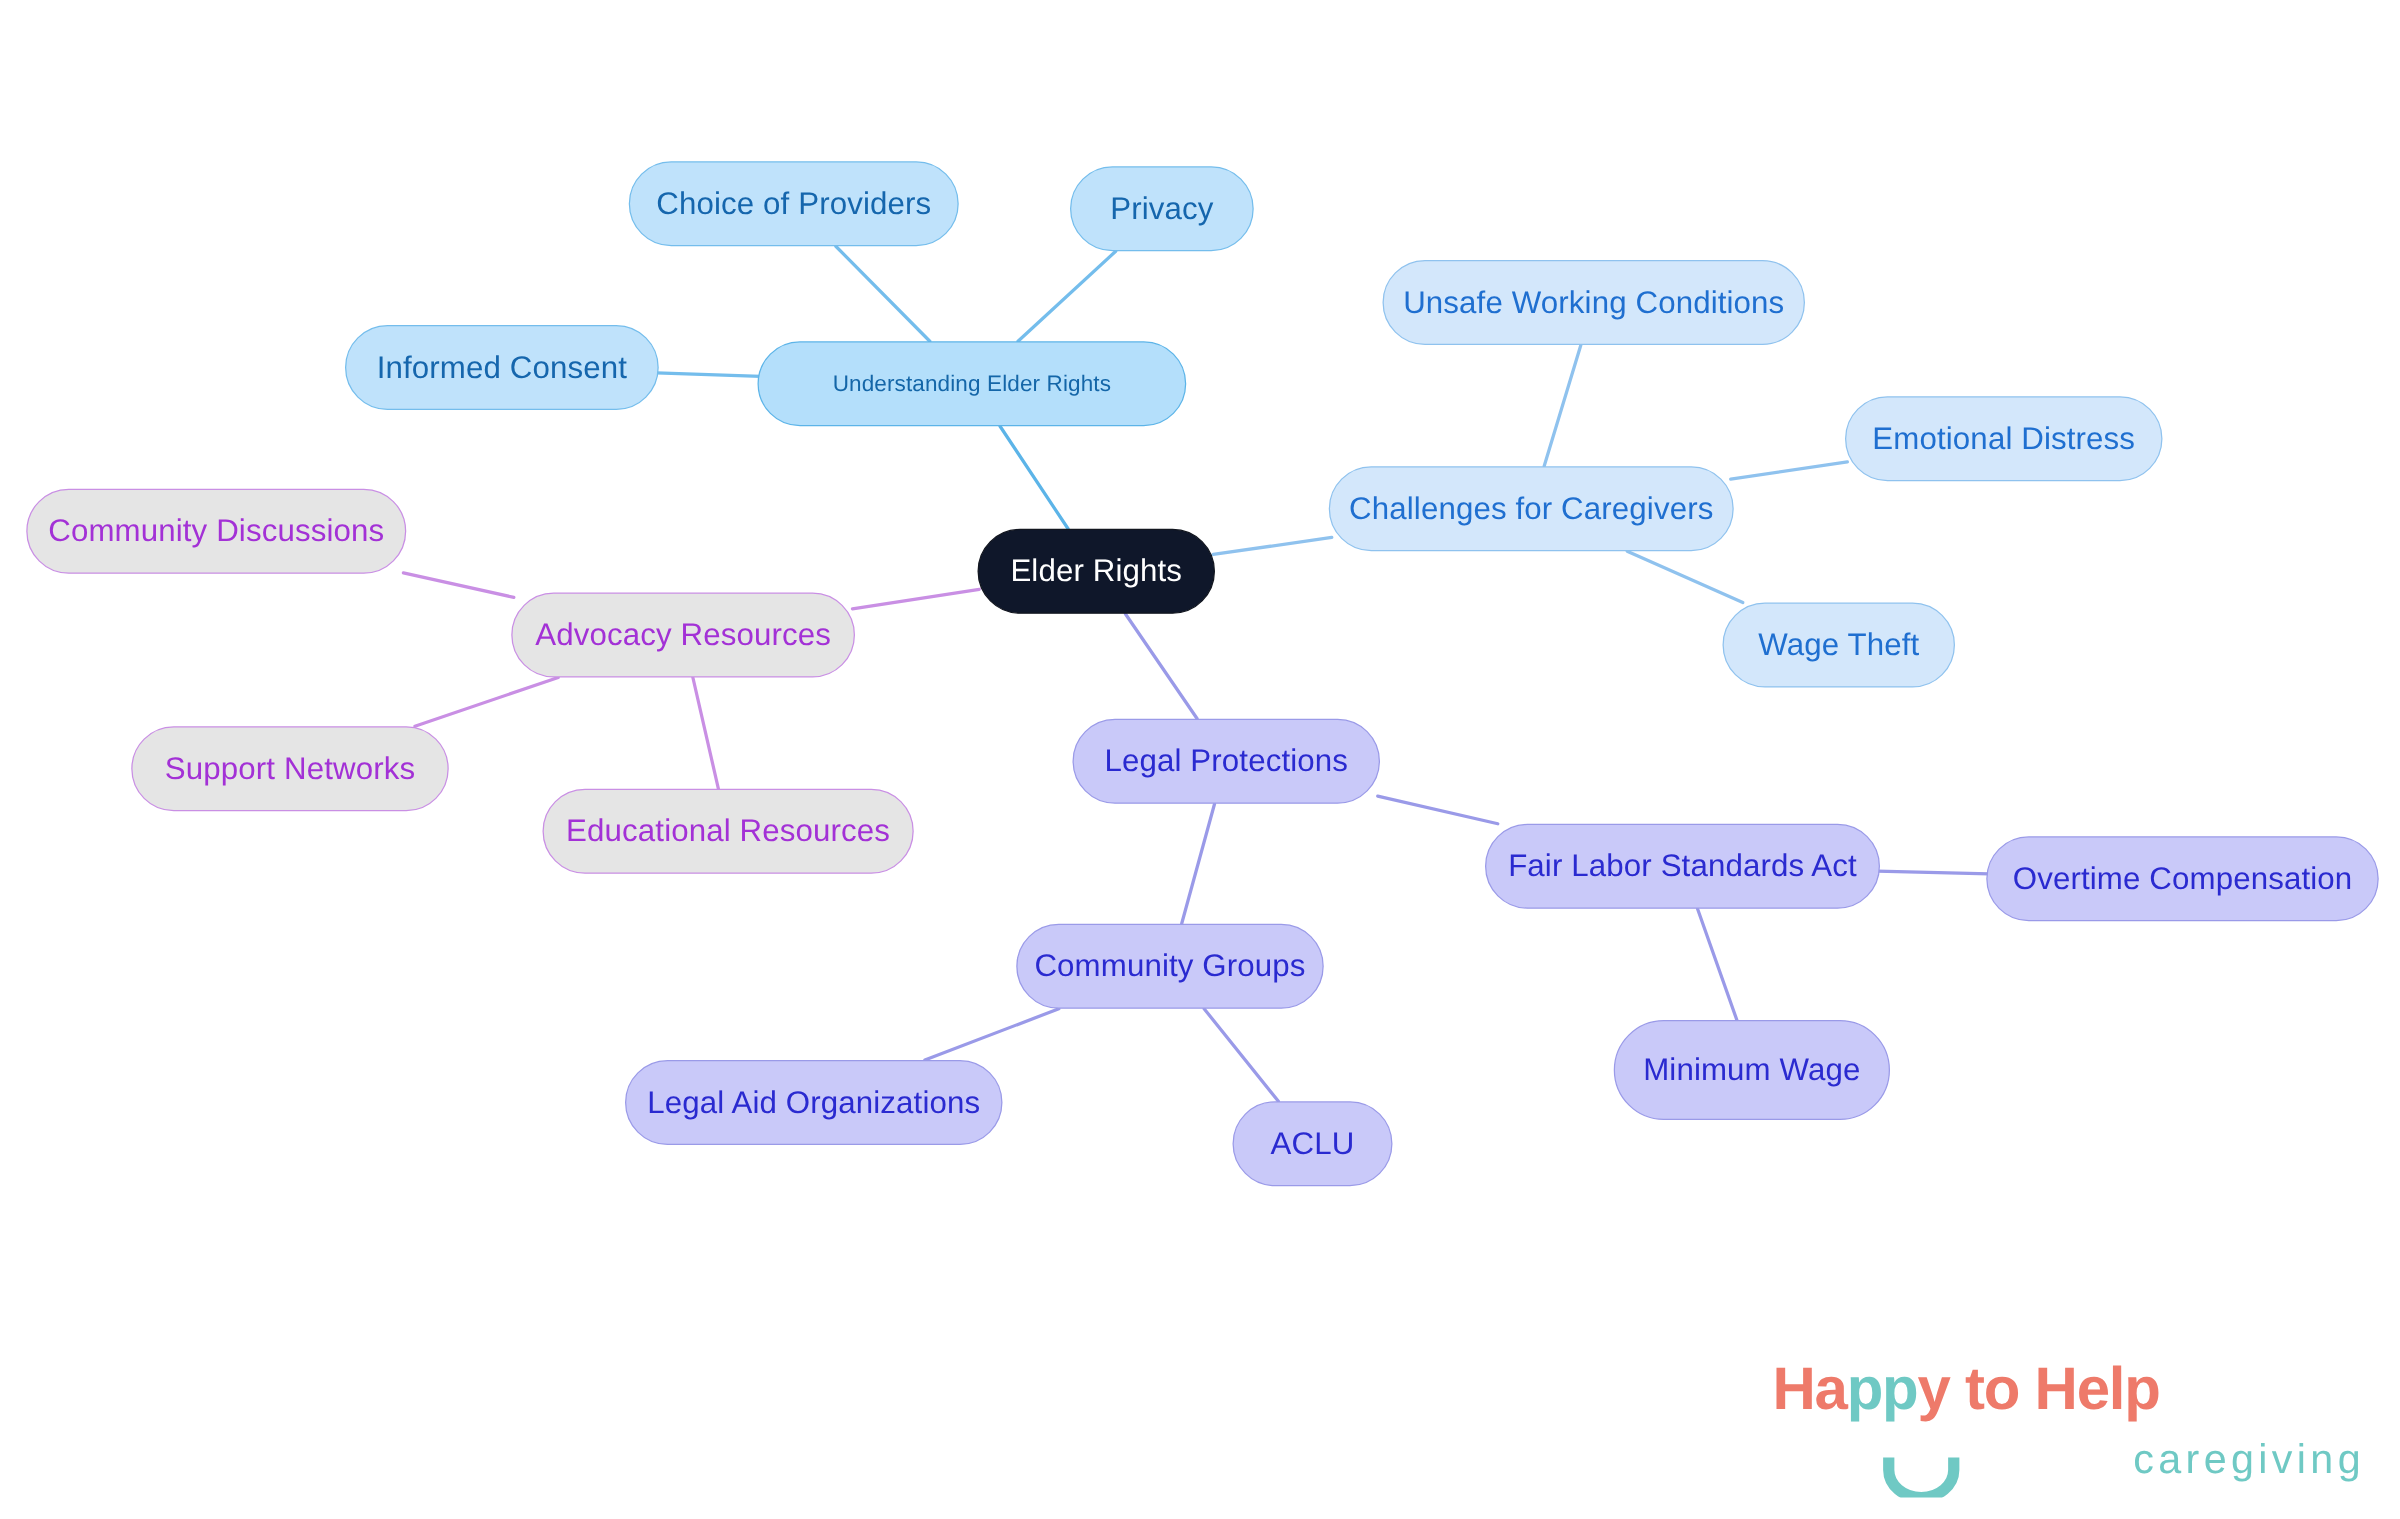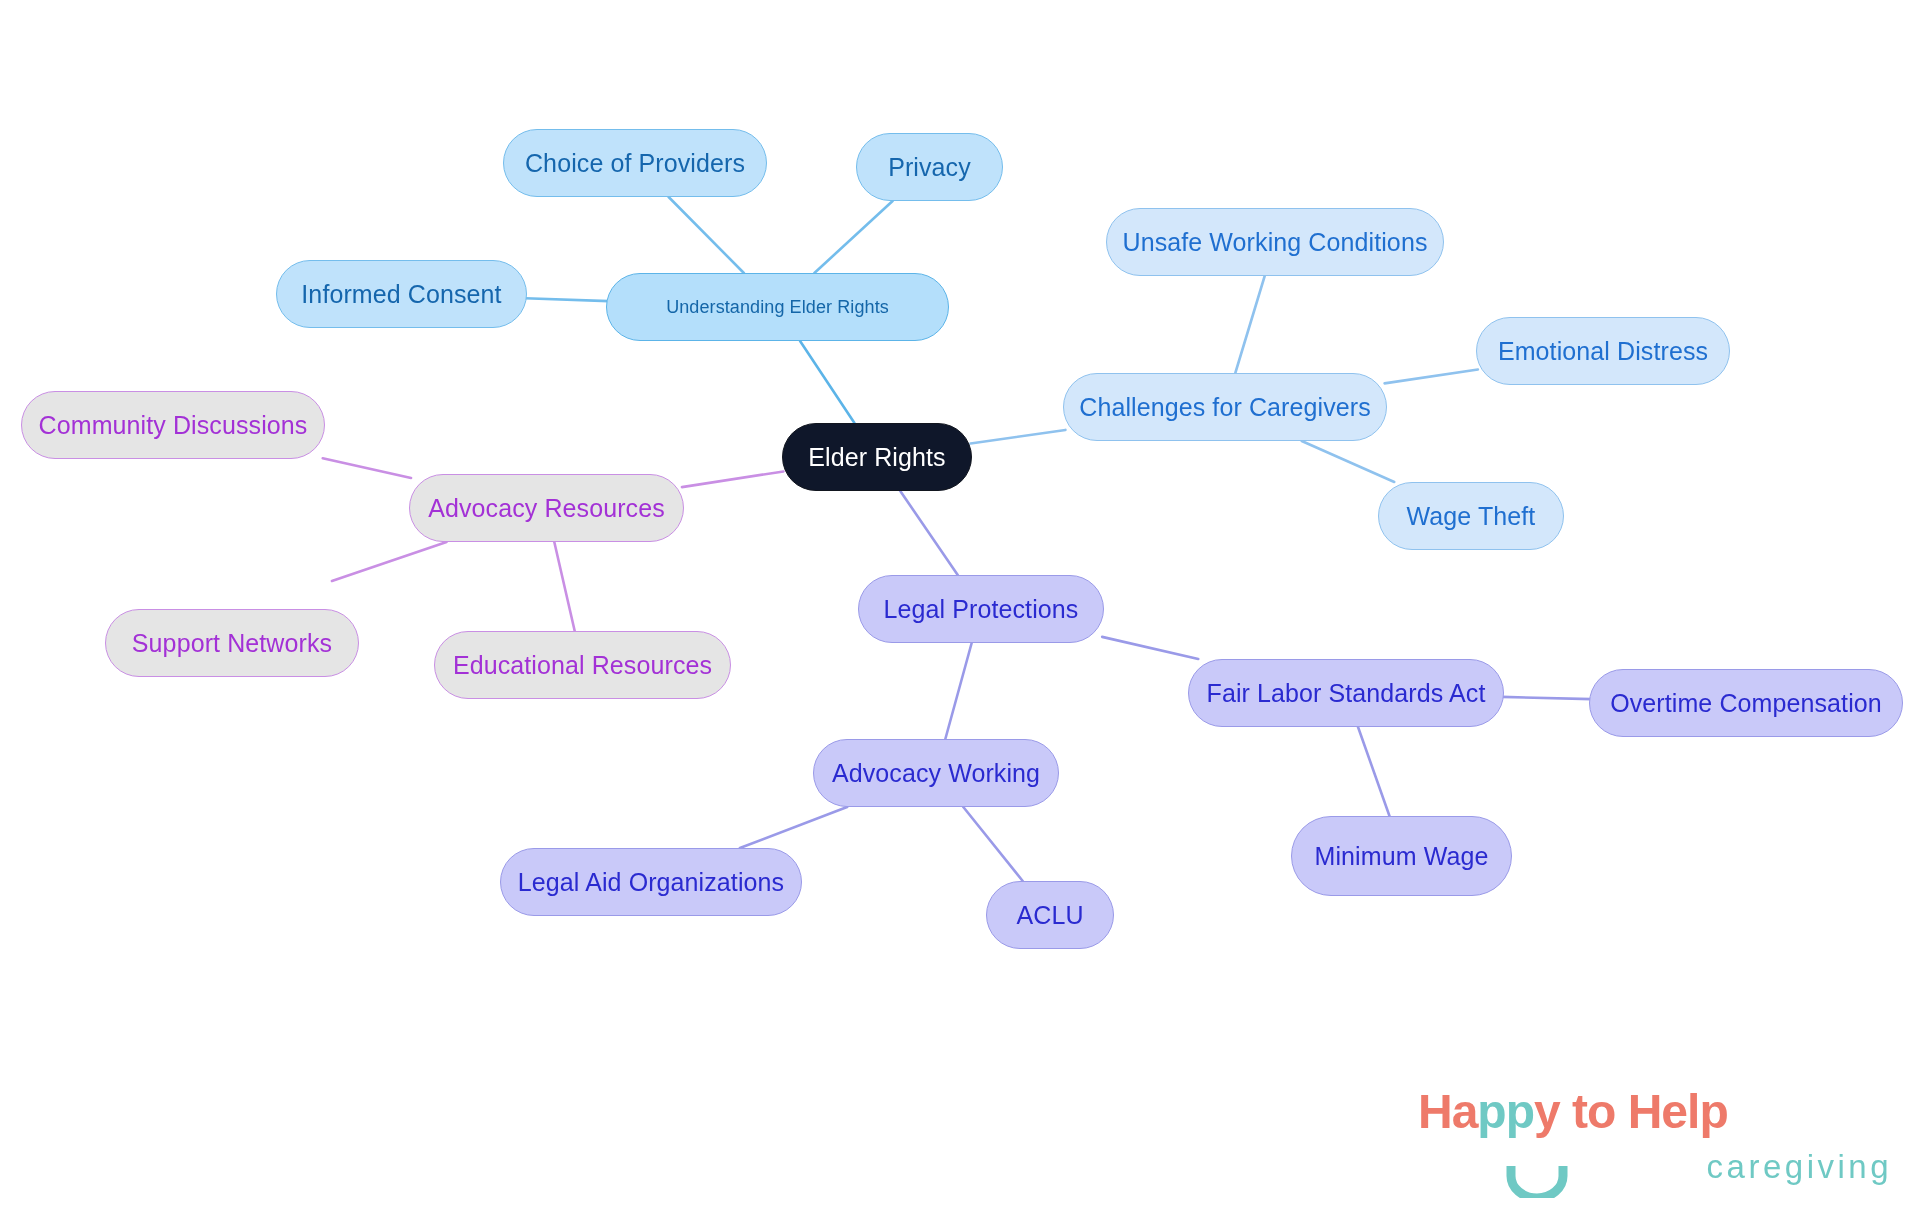--- a/index.html
+++ b/index.html
@@ -167,35 +167,35 @@
       <div class="node node-purple" style="left: 1188px; top: 659px; width: 316px; height: 68px;">
         <span>Fair Labor Standards Act</span>
       </div>
       <div class="node node-purple" style="left: 1589px; top: 669px; width: 314px; height: 68px;">
         <span>Overtime Compensation</span>
       </div>
       <div class="node node-purple" style="left: 1291px; top: 816px; width: 221px; height: 80px;">
         <span>Minimum Wage</span>
       </div>
       <div class="node node-purple" style="left: 813px; top: 739px; width: 246px; height: 68px;">
-        <span>Advocacy Working</span>
+        <span>Community Groups</span>
       </div>
       <div class="node node-purple" style="left: 500px; top: 848px; width: 302px; height: 68px;">
         <span>Legal Aid Organizations</span>
       </div>
       <div class="node node-purple" style="left: 986px; top: 881px; width: 128px; height: 68px;">
         <span>ACLU</span>
       </div>
       <div class="node node-pink" style="left: 409px; top: 474px; width: 275px; height: 68px;">
         <span>Advocacy Resources</span>
       </div>
       <div class="node node-pink" style="left: 21px; top: 391px; width: 304px; height: 68px;">
         <span>Community Discussions</span>
       </div>
-      <div class="node node-pink" style="left: 105px; top: 609px; width: 254px; height: 68px;">
+      <div class="node node-pink" style="left: 105px; top: 581px; width: 254px; height: 68px;">
         <span>Support Networks</span>
       </div>
       <div class="node node-pink" style="left: 434px; top: 631px; width: 297px; height: 68px;">
         <span>Educational Resources</span>
       </div>
     </div>
 
   <div id="logo">
     <div class="logo-main">
       <span style="color: rgb(238, 122, 106);">Ha</span><span style="color: rgb(111, 201, 196);">pp</span><span style="color: rgb(238, 122, 106);">y</span><span>&nbsp;</span><span style="color: rgb(238, 122, 106);">to Help</span>

